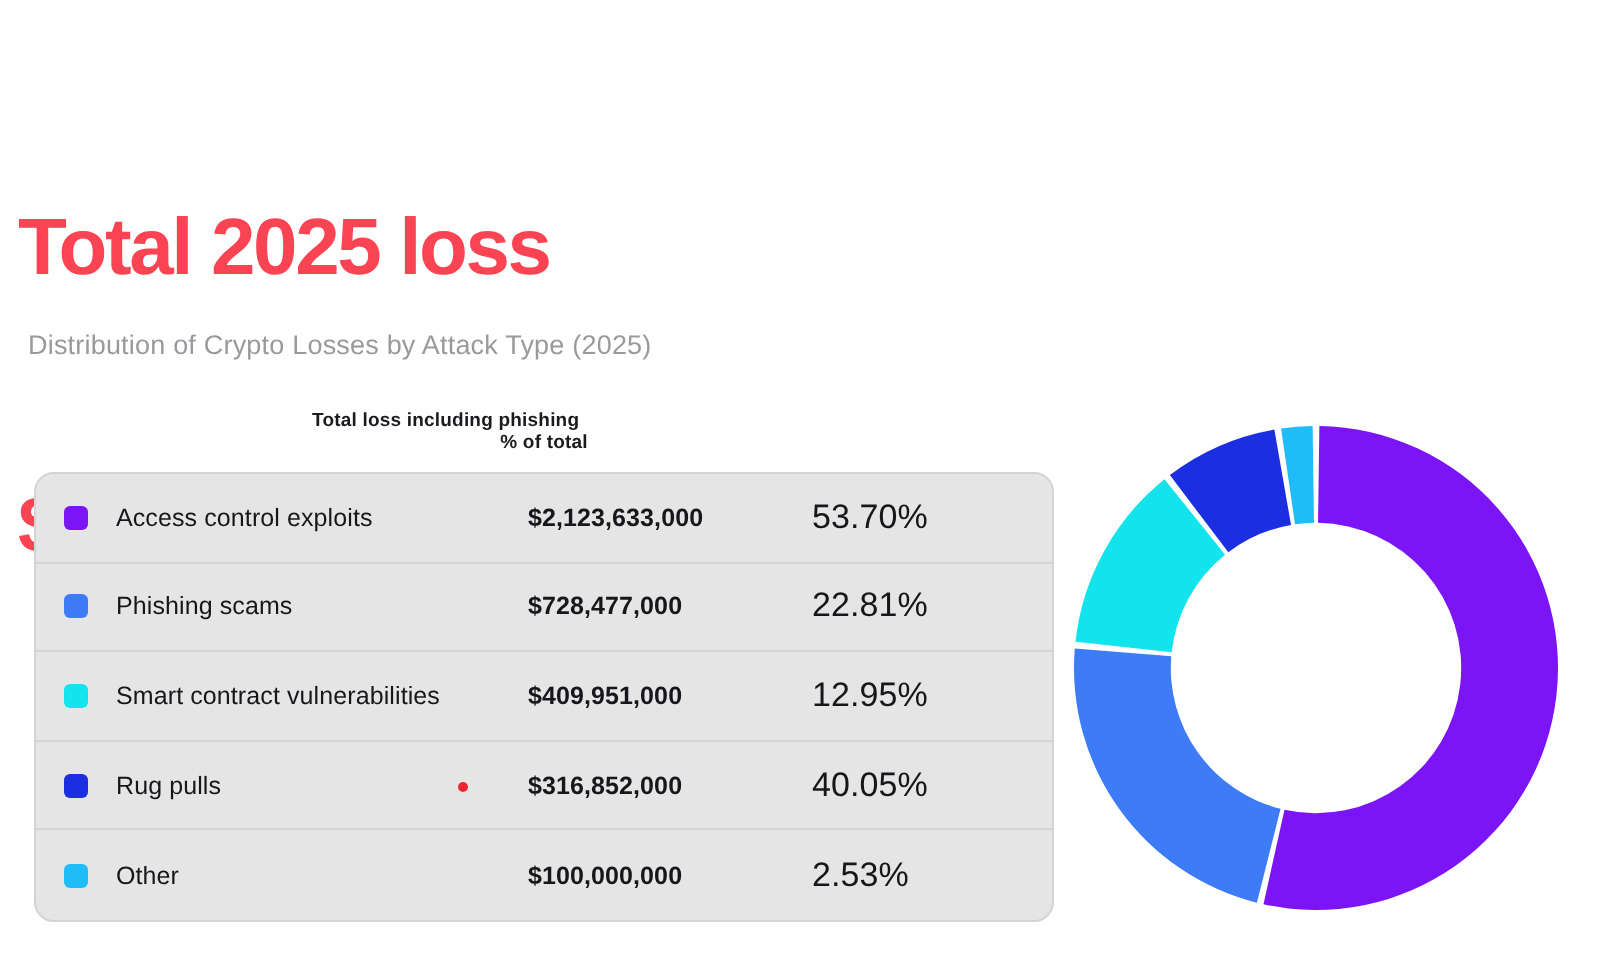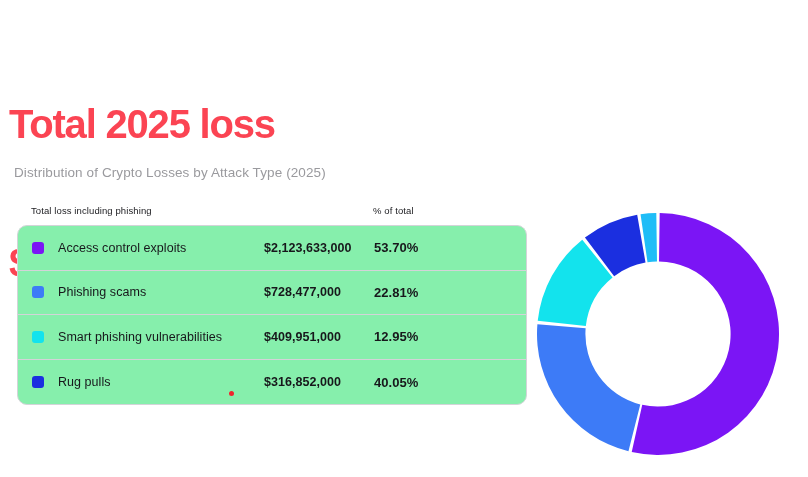--- a/index.html
+++ b/index.html
@@ -42,35 +42,36 @@
 
   
   .table-wrap {
     position: absolute;
     left: 17px;
     top: 205px;
     width: 510px;
   }
   .col-head-row {
     display: flex;
-    align-items: flex-end;
+    align-items: center;
     padding: 0 14px 9px 14px;
     font-size: 9.5px;
     color: #1b1b1f;
-    font-weight: normal;
+    font-weight: bold;
     letter-spacing: 0.1px;
+    flex-direction: column;
   }
   .ch-label { width: 232px; }
   .ch-value { width: 110px; }
   .ch-pct   { flex: 1; }
 
   .table-card {
     border: 1px solid #d3d4d8;
     border-radius: 10px;
-    background: #86efac;
+    background: #e5e5e5;
     overflow: hidden;
   }
   .table-row {
     display: flex;
     align-items: center;
     height: 44.6px;
     padding: 0 14px;
     border-bottom: 1px solid #d3d4d8;
     box-sizing: border-box;
   }
@@ -91,24 +92,25 @@
   }
   .cell-value {
     width: 110px;
     font-size: 12.5px;
     color: #17171b;
     font-weight: bold;
     letter-spacing: 0.05px;
   }
   .cell-pct {
     flex: 1;
-    font-size: 13px;
+    font-size: 17px;
     color: #17171b;
-    font-weight: bold;
+    font-weight: normal;
     letter-spacing: 0.05px;
+    margin-left: 32px;
   }
 
   
   .donut-wrap {
     position: absolute;
     left: 537px;
     top: 213px;
     width: 242px;
     height: 242px;
   }
@@ -152,32 +154,38 @@
 
     <div class="table-row">
       <span class="swatch" style="background: rgb(61, 123, 247);"></span>
       <span class="cell-label">Phishing scams</span>
       <span class="cell-value">$728,477,000</span>
       <span class="cell-pct">22.81%</span>
     </div>
 
     <div class="table-row">
       <span class="swatch" style="background: rgb(19, 227, 237);"></span>
-      <span class="cell-label">Smart phishing vulnerabilities</span>
+      <span class="cell-label">Smart contract vulnerabilities</span>
       <span class="cell-value">$409,951,000</span>
       <span class="cell-pct">12.95%</span>
     </div>
 
     <div class="table-row">
       <span class="swatch" style="background: rgb(27, 47, 224);"></span>
       <span class="cell-label">Rug pulls</span>
       <span class="cell-value">$316,852,000</span>
       <span class="cell-pct">40.05%</span>
     </div>
 
+    <div class="table-row">
+      <span class="swatch" style="background: rgb(31, 189, 247);"></span>
+      <span class="cell-label">Other</span>
+      <span class="cell-value">$100,000,000</span>
+      <span class="cell-pct">2.53%</span>
+    </div>
 
   </div>
 </div>
 
 <div class="donut-wrap">
   <svg class="donut-svg" viewBox="0 0 242 242">
     <g id="donut-slices">
         <path d="M 122.68942382103658 0.011794594874189102 A 121 121 0 1 1 94.73592613663406 239.11519133498308 L 105.24155568198044 191.86911480098985 A 72.6 72.6 0 1 0 122.01365429262195 48.407076756924525 Z" fill="#7b15f5"></path>
         <path d="M 91.4481964037918 238.33580401655385 A 121 121 0 0 1 0.3956082952318667 111.22346167997803 L 48.63736497713913 115.13407700798682 A 72.6 72.6 0 0 0 103.26891784227507 191.4014824099323 Z" fill="#3d7bf7"></path>
         <path d="M 0.7156071045635599 107.85980115157008 A 121 121 0 0 1 45.262670715073966 26.634450392176035 L 75.55760242904438 64.38067023530563 A 72.6 72.6 0 0 0 48.82936426273814 113.11588069094205 Z" fill="#13e3ed"></path>

